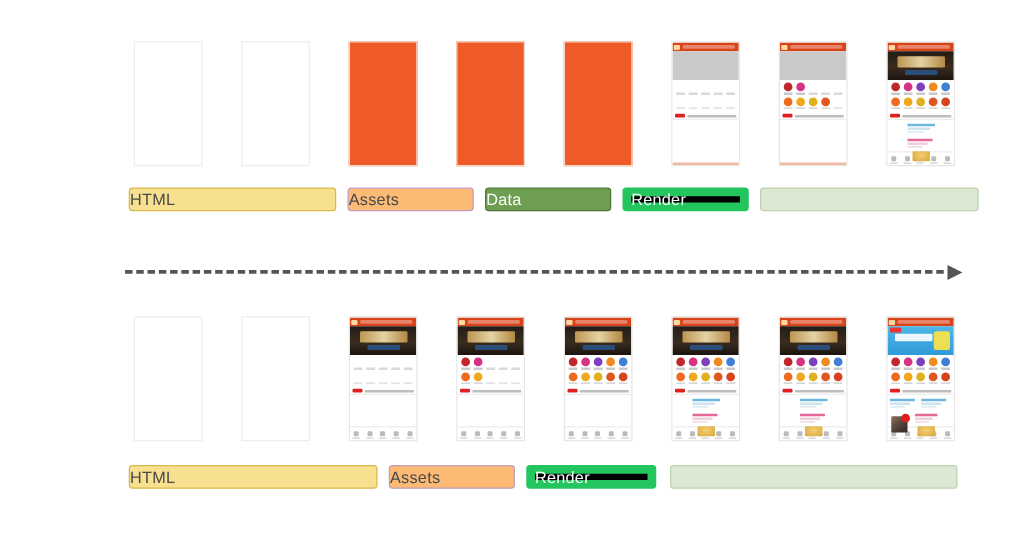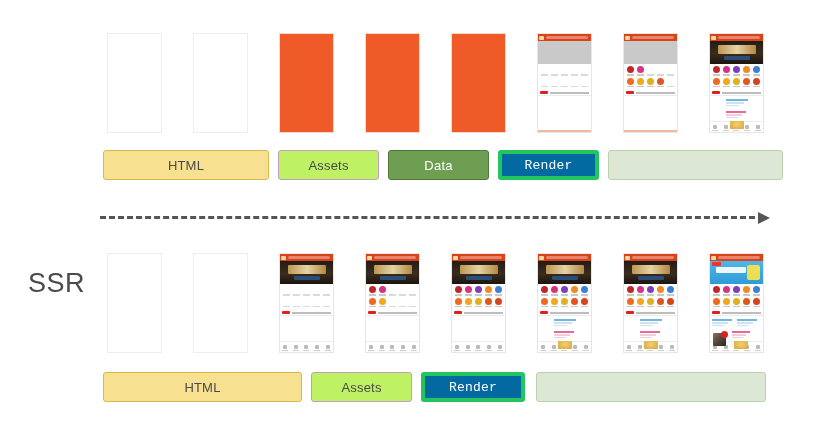--- a/index.html
+++ b/index.html
@@ -262,33 +262,33 @@
   .bar-strip {
     position: absolute;
     height: 28px;
     left: 103px;
   }
   .bar-strip.csr { top: 150px; }
   .bar-strip.ssr { top: 372px; }
 
   .bar {
     position: absolute;
-    height: 30px;
+    height: 19px;
     box-sizing: border-box;
     border-radius: 3px;
     display: flex;
     align-items: center;
-    justify-content: center;
+    justify-content: flex-start;
     font-size: 13px;
     letter-spacing: .2px;
   }
   .bar.html   { background: #f7e08f; border: 1px solid #d9b84a; color: #4a4a4a; }
-  .bar.assets { background: #bef264; border: 1px solid #c49dbe; color: #4a4a4a; }
+  .bar.assets { background: #fdba74; border: 1px solid #c49dbe; color: #4a4a4a; }
   .bar.data   { background: #6e9e52; border: 1px solid #4d7a36; color: #ffffff; }
-  .bar.render { background: #0369a1; border: 4px solid #22c55e; color: #ffffff; font-family: Liberation Mono, monospace; }
+  .bar.render { background: #000000; border: 7px solid #22c55e; color: #ffffff; }
   .bar.idle   { background: #dde8d4; border: 1px solid #bcd2ad; color: #4a4a4a; }
 
   
   .timeline {
     position: absolute;
     left: 100px;
     top: 212px;
     width: 670px;
     height: 12px;
   }
@@ -552,21 +552,20 @@
       <div class="bar idle" style="left: 505px; width: 175px;">
         <span></span>
       </div>
     </div>
 
   <div class="timeline">
     <div class="line"></div>
     <div class="head"></div>
   </div>
 
-  <div class="row-label ssr">SSR</div>
   <div class="frame-strip ssr">
       <div class="frame blank"></div>
       <div class="frame blank"></div>
       <div class="frame phone">
         <div class="ph">
           <div class="ph-header">
             <div class="hlogo"></div>
             <div class="hsearch"></div>
           </div>
           <div class="ph-banner dark"></div>

